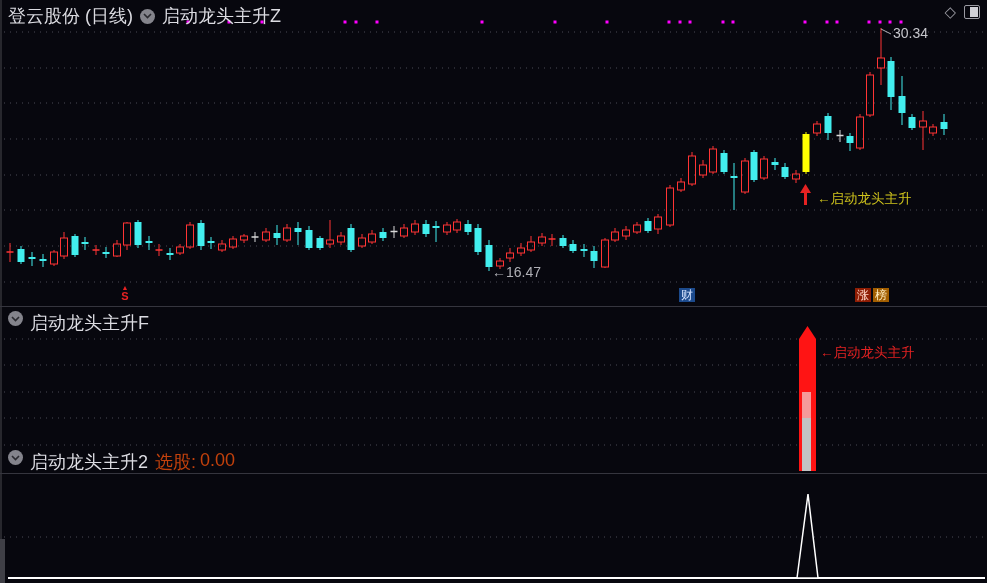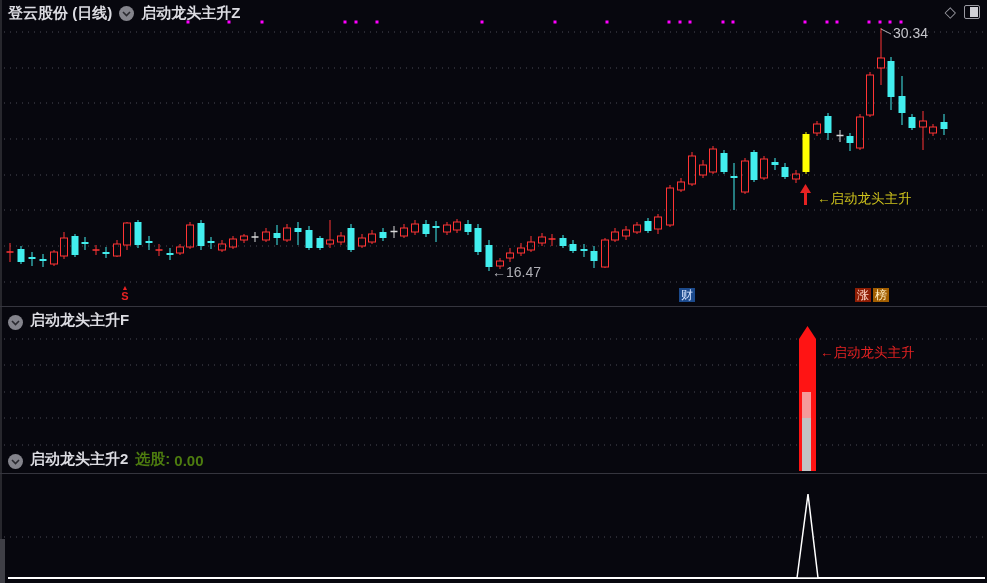--- a/index.html
+++ b/index.html
@@ -4,37 +4,37 @@
 <style>
   html,body{margin:0;padding:0;background:#000;}
   .screen{position:relative;width:987px;height:583px;background:#07070e;overflow:hidden;
           font-family:"Liberation Sans",sans-serif;}
   #chart{position:absolute;left:0;top:0;}
   svg text{font-family:"Liberation Sans",sans-serif;}
   .edge-left{position:absolute;left:0;top:0;width:2px;height:583px;background:#27272d;}
   .edge-left-btm{position:absolute;left:0;bottom:0;width:5px;height:44px;background:#3f3f46;}
   .divider{position:absolute;left:0;width:987px;height:1px;background:#35353e;}
   .titlebar{position:absolute;left:8px;top:4px;display:flex;align-items:center;gap:7px;}
-  .t{font-size:15px;color:#dcdce2;white-space:nowrap;font-weight:bold;}
+  .t{font-size:18px;color:#dcdce2;white-space:nowrap;}
   .chev-icon{width:15px;height:15px;border-radius:50%;background:#84848c;display:inline-flex;
              align-items:center;justify-content:center;flex:0 0 auto;}
   .tr-icons{position:absolute;right:7px;top:4px;display:flex;align-items:center;gap:8px;}
   .diamond{font-size:15px;color:#9a9aa2;line-height:15px;}
   .split{position:relative;width:14px;height:12px;border:1px solid #9a9aa2;border-radius:2px;display:inline-block;}
   .split-fill{position:absolute;top:1px;right:1px;bottom:1px;width:55%;background:#d0d0d6;}
-  .panel-title{position:absolute;left:8px;display:flex;align-items:flex-end;gap:7px;}
+  .panel-title{position:absolute;left:8px;display:flex;align-items:flex-start;gap:7px;}
   .marker-s{position:absolute;left:118px;top:285px;width:14px;text-align:center;color:#e82222;}
   .marker-s .tri{display:block;font-size:7px;line-height:6px;}
   .marker-s .s{display:block;font-size:11px;line-height:10px;font-weight:bold;}
   .tag{display:inline-block;font-size:12px;line-height:14px;padding:0 2px;}
   .tag-cai{position:absolute;left:679px;top:288px;background:#1c4a8c;color:#d6e4ff;}
   .tags-zb{position:absolute;left:855px;top:288px;display:flex;gap:2px;}
   .tag-zhang{background:#8f1d04;color:#ffd7c8;}
   .tag-bang{background:#a25e00;color:#ffedc0;}
-  .sel{color:#4d7c0f;}
+  .sel{color:#c2410c;}
 </style>
 </head>
 <body>
 
 <div class="screen">
 
   <svg id="chart" width="987" height="583">
       <g>
         <line x1="4" y1="32" x2="983" y2="32" stroke="#4a4a54" stroke-width="1" stroke-dasharray="1 5"></line>
         <line x1="4" y1="68" x2="983" y2="68" stroke="#4a4a54" stroke-width="1" stroke-dasharray="1 5"></line>

